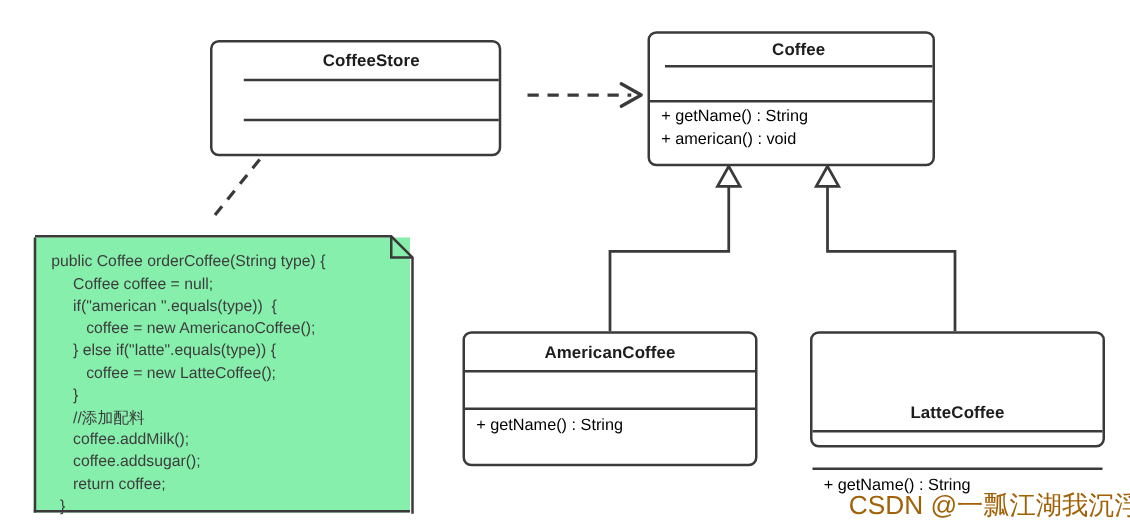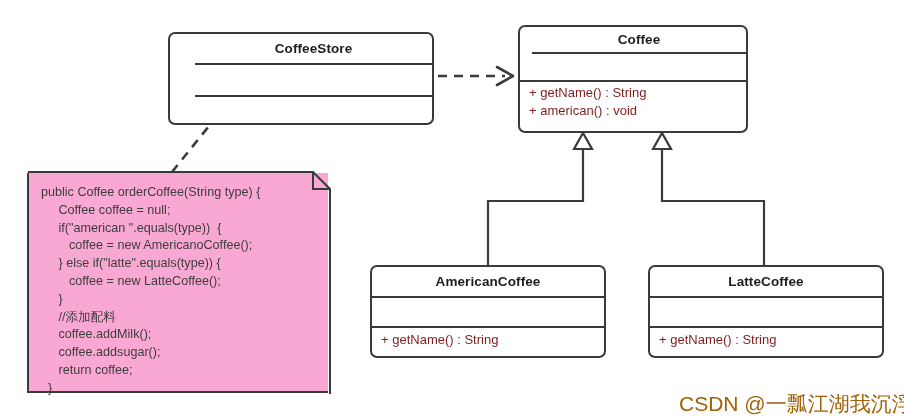--- a/index.html
+++ b/index.html
@@ -40,36 +40,37 @@
     justify-content: center;
   }
   .uml-attrs {
     box-sizing: border-box;
     border-bottom: 2px solid #3a3a3a;
   }
   .uml-methods {
     box-sizing: border-box;
     padding: 3px 9px 0 9px;
     font-size: 13px;
-    color: #7f1d1d;
+    color: #000000;
     line-height: 18px;
     overflow: visible;
   }
   .uml-methods div {
     white-space: nowrap;
   }
 
   
   .note {
     position: absolute;
     box-sizing: border-box;
-    background: #f9a8d4;
+    background: #86efac;
     border: 2px solid #3a3a3a;
     border-right: none;
     border-top: none;
+    margin-top: 17px;
   }
   .note-svg {
     position: absolute;
     left: -2px;
     top: -2px;
     overflow: visible;
     pointer-events: none;
   }
   .note-code {
     position: relative;
@@ -123,44 +124,44 @@
       <polygon points="583,133 574,149 592,149" fill="#ffffff" stroke="#3a3a3a" stroke-width="2.2" stroke-linejoin="miter"></polygon>
     </g>
 
      Coffee --&gt;
     <g>
       <polyline points="764,265 764,201 662,201 662,142" fill="none" stroke="#3a3a3a" stroke-width="2.2" stroke-linejoin="miter"></polyline>
       <polygon points="662,133 653,149 671,149" fill="#ffffff" stroke="#3a3a3a" stroke-width="2.2" stroke-linejoin="miter"></polygon>
     </g>
   </svg>
 
-  <div class="uml-class" id="box-coffeestore" style="left:168px; top:32px; width:266px; height:93px;padding-left:25px;">
+  <div class="uml-class" id="box-coffeestore" style="left:168px; top:32px; width:233px; height:93px;padding-left:25px;">
     <div class="uml-title" style="height:31px;">CoffeeStore</div>
     <div class="uml-attrs" style="height:32px;"></div>
   </div>
 
   <div class="uml-class" id="box-coffee" style="left:518px; top:25px; width:230px; height:108px;">
     <div class="uml-title" style="height:27px;margin-left:12px;">Coffee</div>
     <div class="uml-attrs" style="height:28px;"></div>
     <div class="uml-methods" style="height:49px; padding-top:2px;">
       <div>+ getName() : String</div>
       <div>+ american() : void</div>
     </div>
   </div>
 
-  <div class="uml-class" id="box-americancoffee" style="left:370px; top:265px; width:236px; height:93px;">
+  <div class="uml-class" id="box-americancoffee" style="left:370px; top:265px; width:236px; height:108px;">
     <div class="uml-title" style="height:31px;">AmericanCoffee</div>
     <div class="uml-attrs" style="height:30px;"></div>
     <div class="uml-methods" style="height:28px;">
       <div>+ getName() : String</div>
     </div>
   </div>
 
   <div class="uml-class" id="box-lattecoffee" style="left:648px; top:265px; width:236px; height:93px;">
-    <div class="uml-title" style="height:31px;">LatteCoffee</div>
+    <div class="uml-title" style="height:31px;margin-top:48px;">LatteCoffee</div>
     <div class="uml-attrs" style="height:30px;"></div>
     <div class="uml-methods" style="height:28px;">
       <div>+ getName() : String</div>
     </div>
   </div>
 
   <div class="note" id="note-box" style="left:27px; top:173px; width:301px; height:220px;">
 
     <svg class="note-svg" width="305" height="224">
       <path d="M 1,1 L 286,1 L 303,18 L 303,223" fill="none" stroke="#3a3a3a" stroke-width="2" stroke-linejoin="miter"></path>

